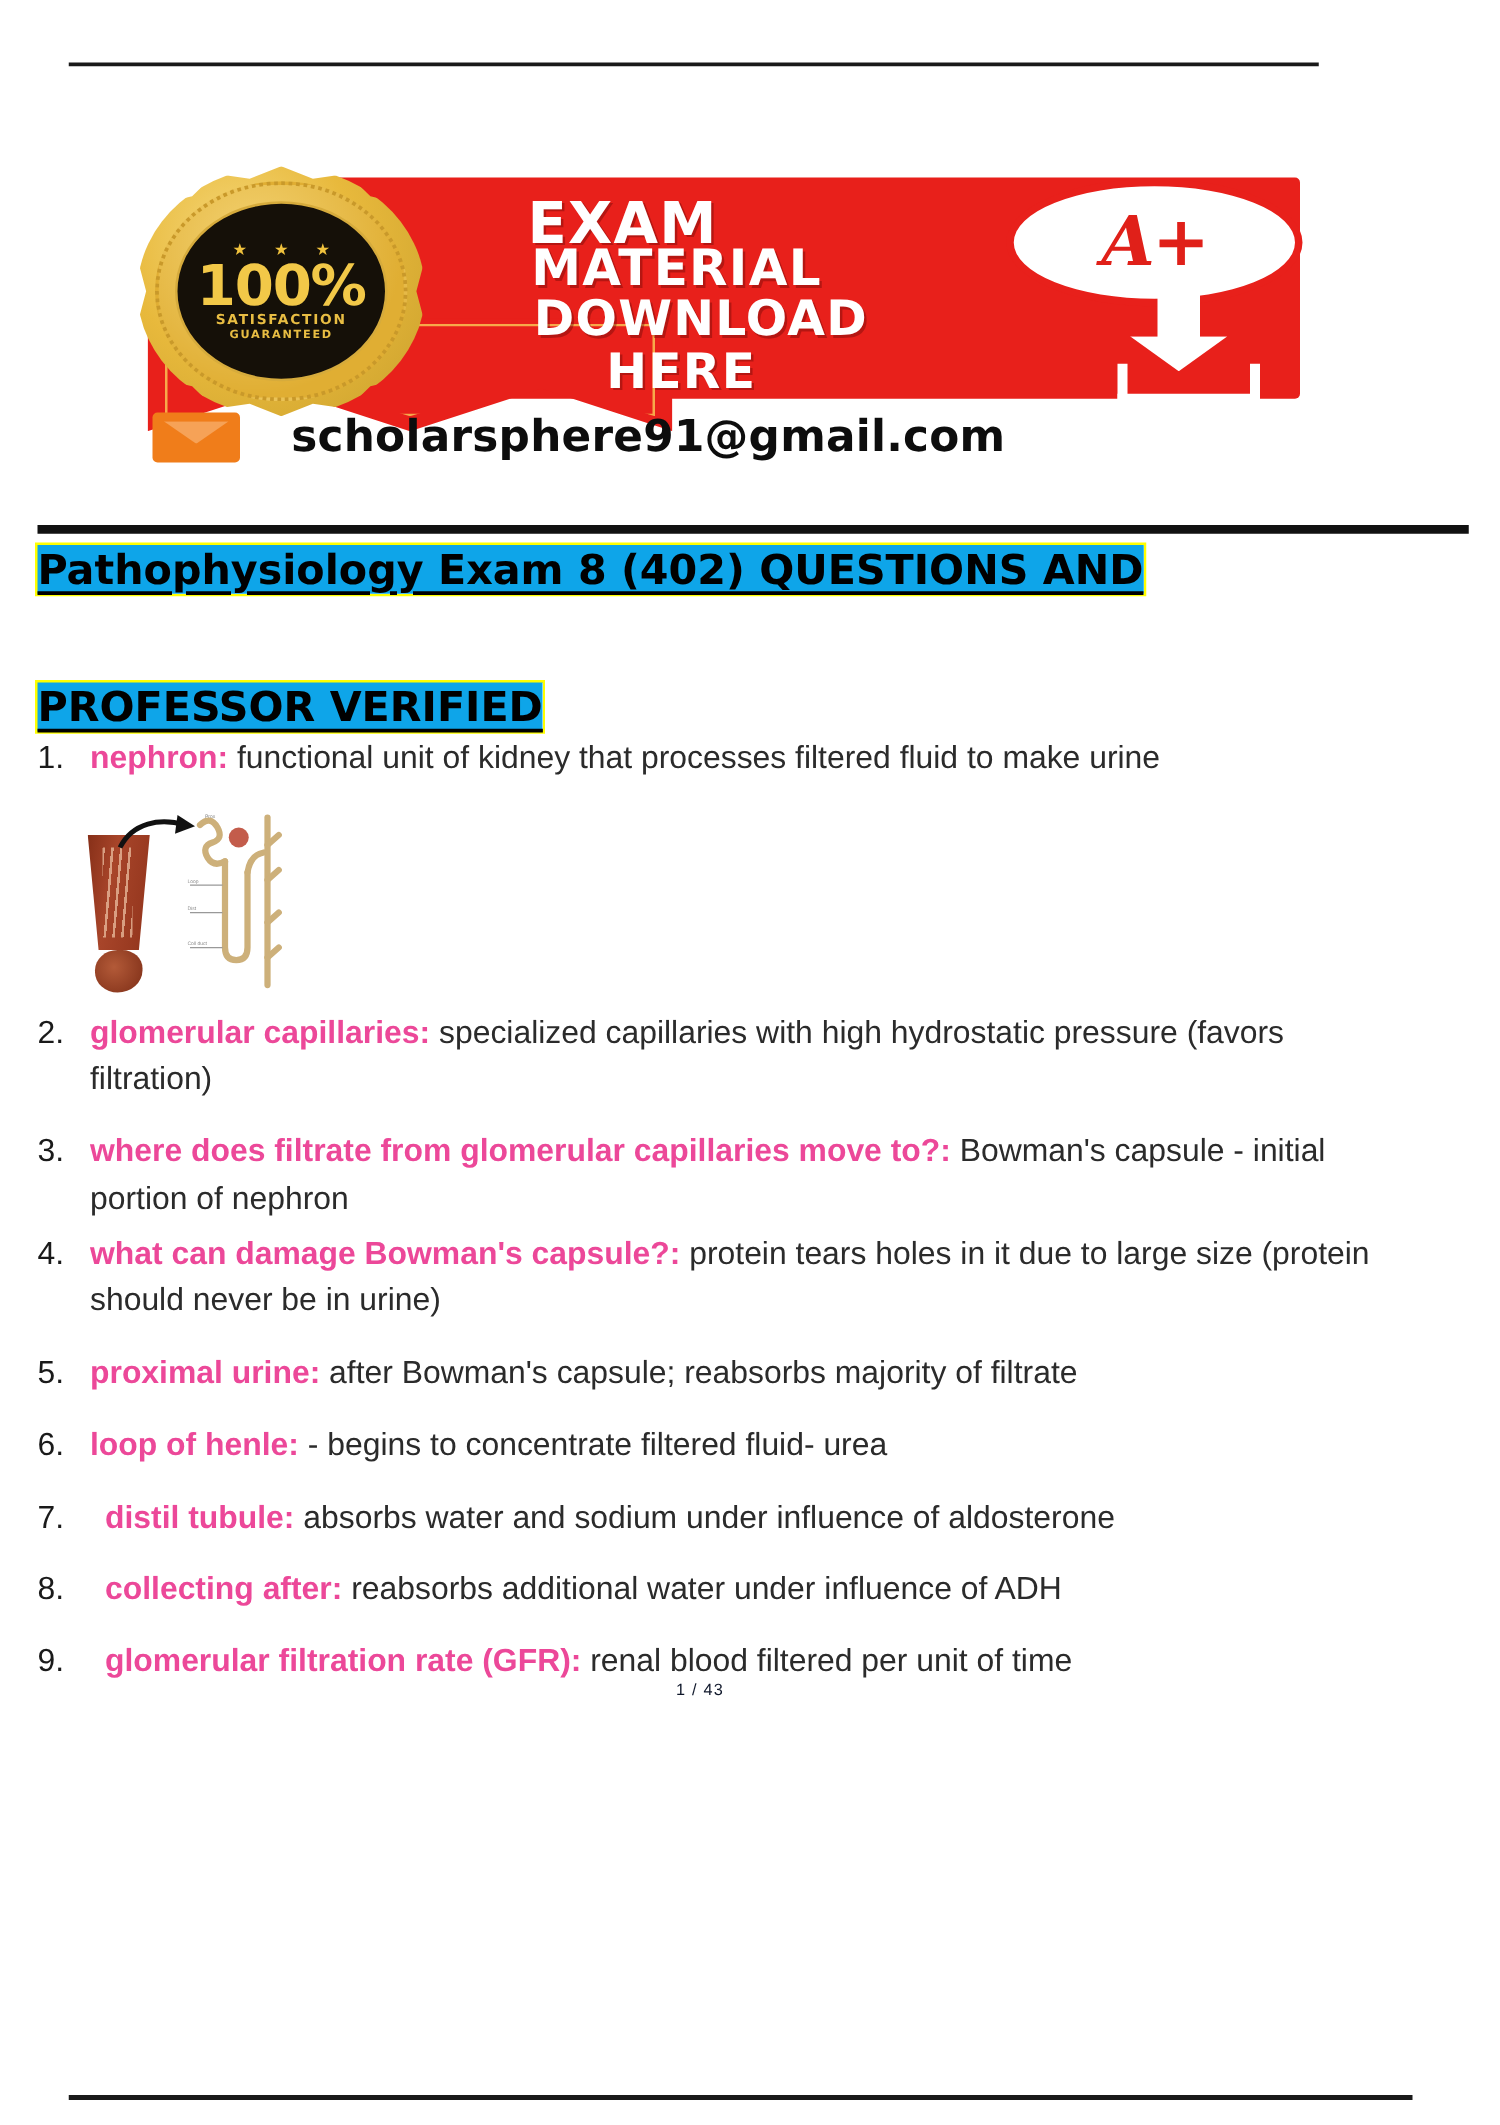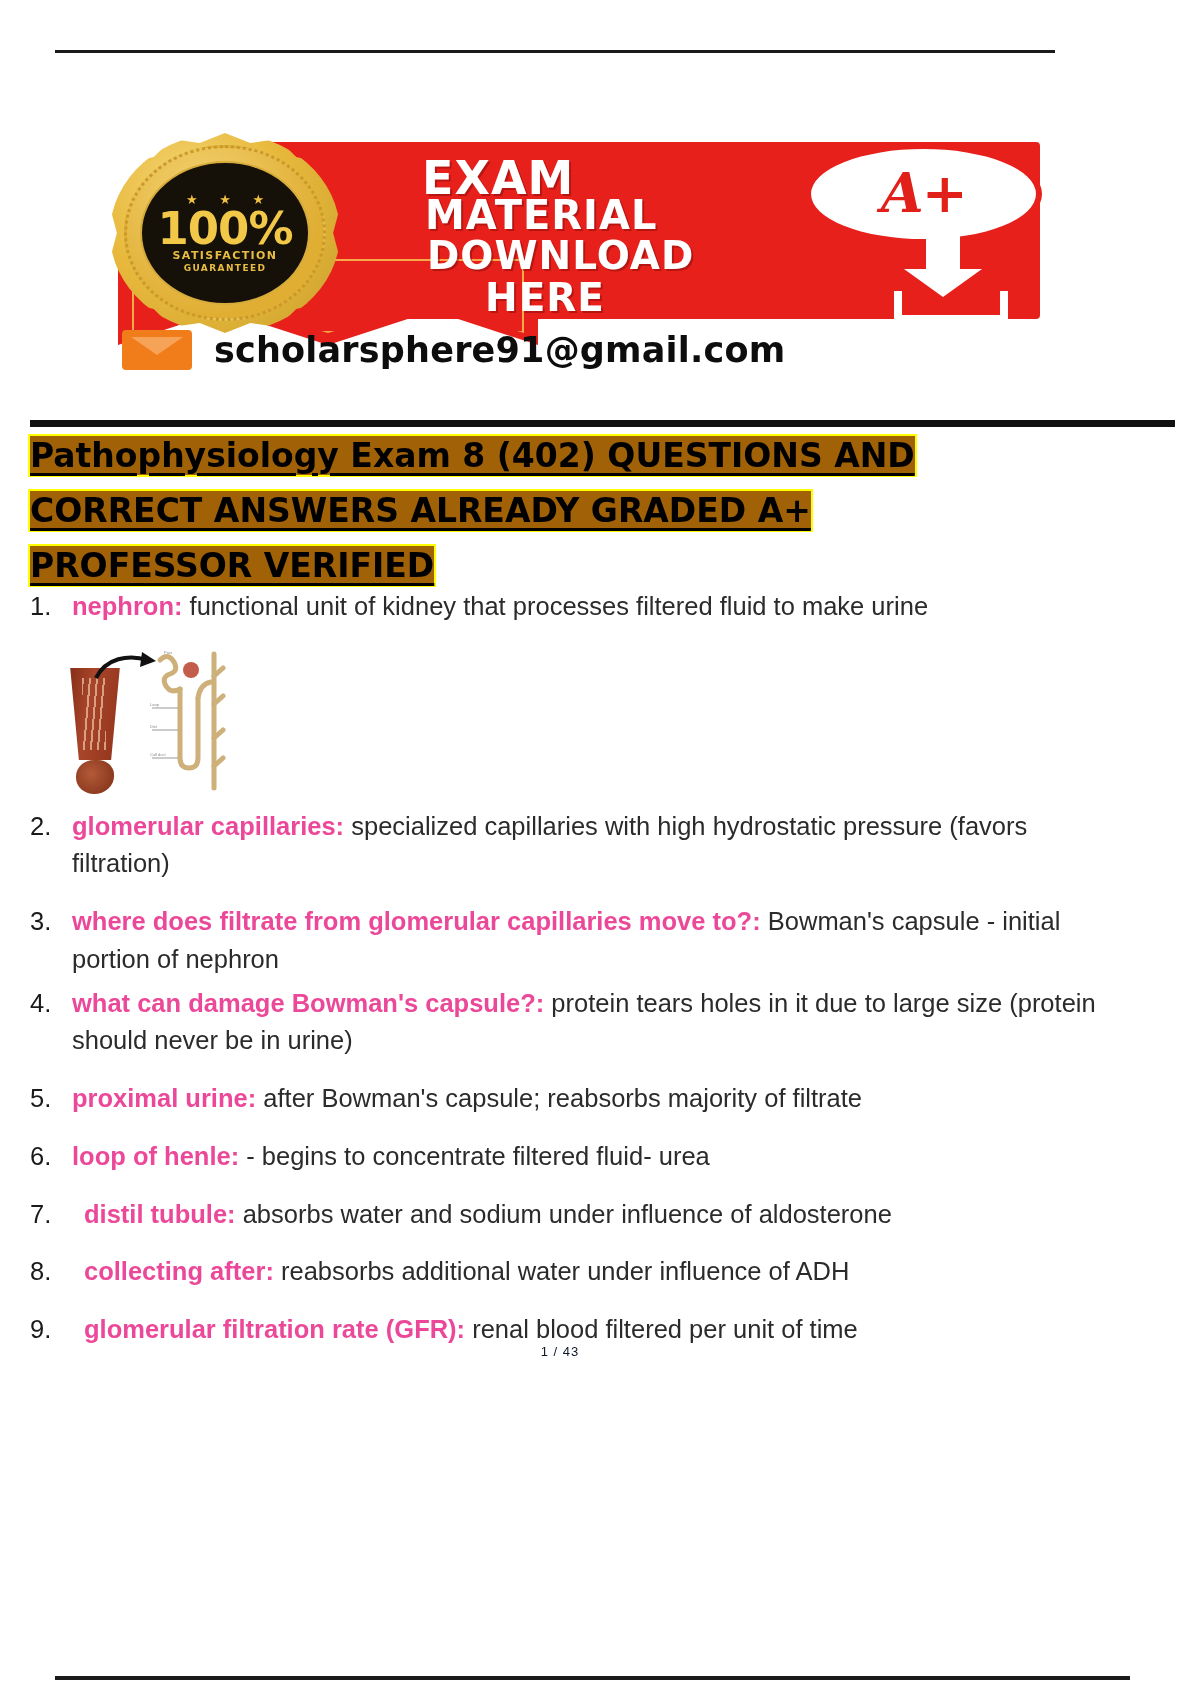--- a/index.html
+++ b/index.html
@@ -231,36 +231,37 @@
     width: 52px; height: 18px;
     background: #f6a257;
     clip-path: polygon(0 0, 100% 0, 50% 100%);
   }
   .mail-text {
     font-family: "DejaVu Sans", sans-serif;
     font-weight: 700;
     font-size: 35px;
     color: #0d0d0d;
     letter-spacing: 0.2px;
+    margin-left: 19px;
   }
 
   
   .doc-title {
     position: absolute;
     left: 30px;
     top: 428px;
     width: 1010px;
     font-family: "DejaVu Sans", sans-serif;
     font-weight: 700;
     font-size: 33px;
     line-height: 1.67;
     color: #000000;
   }
   .doc-title .hl {
-    background: #a16207;
+    background: #0ea5e9;
     box-shadow: 0 0 0 2px #ffff00;
     text-decoration: underline;
     text-decoration-thickness: 3px;
     text-underline-offset: 6px;
   }
 
   
   .qa-list {
     position: absolute;
     left: 30px;
@@ -398,21 +399,21 @@
     <div class="mail-row">
       <div class="mail-icon"></div>
       <div class="mail-text">scholarsphere91@gmail.com</div>
     </div>
   </div>
 
   <div class="rule-banner"></div>
 
   <div class="doc-title">
     <span class="hl">Pathophysiology Exam 8  (402) QUESTIONS AND</span><br>
-    <span class="hl">CORRECT ANSWERS  ALREADY GRADED A+</span><br>
+    <br>
     <span class="hl">PROFESSOR VERIFIED</span>
   </div>
 
   <div class="qa-list">
 
     <div class="qa-item gap-sm">
       <div class="qa-num">1.</div>
       <div class="qa-body">
         <span class="qa-term">nephron:</span><span class="qa-def"> functional unit of kidney that processes filtered fluid to make urine</span>
       </div>

